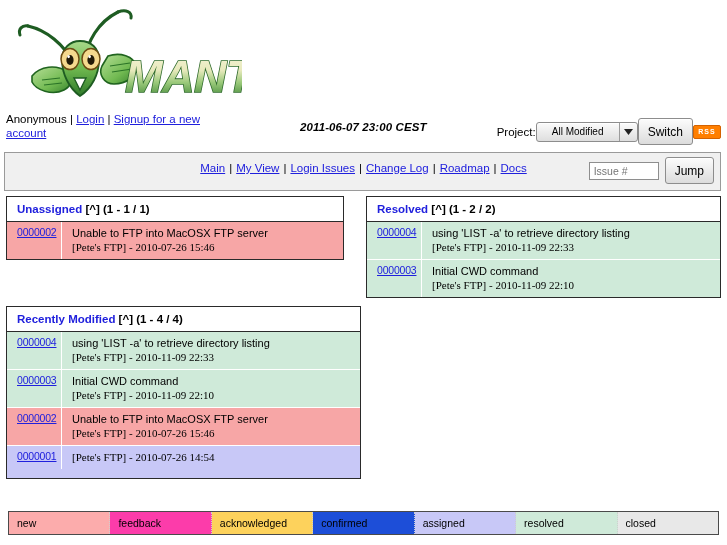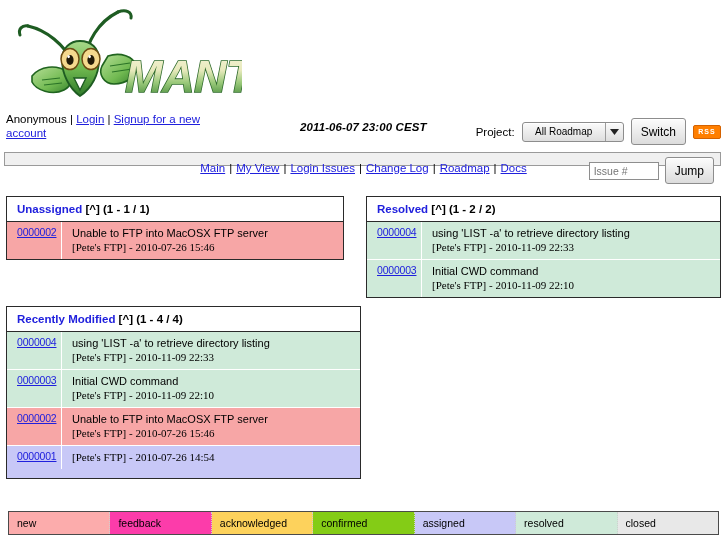--- a/index.html
+++ b/index.html
@@ -59,21 +59,20 @@
     color: #000;
     letter-spacing: 0.1px;
   }
 
   #project-block {
     position: absolute;
     right: 6px;
     top: 8px;
     display: flex;
     align-items: center;
-    gap: 7px;
   }
   #project-label {
     font-size: 11.5px;
     color: #000;
   }
   .select-box {
     display: inline-flex;
     align-items: stretch;
     height: 18px;
     border: 1px solid #8d8d8d;
@@ -130,21 +129,21 @@
     letter-spacing: 1px;
     font-family: "Liberation Sans", sans-serif;
   }
 
   
   #nav-bar {
     position: absolute;
     left: 4px;
     top: 152px;
     width: 717px;
-    height: 14px;
+    height: 39px;
     border: 1px solid #9a9a9a;
     background: #f0f0f0;
     box-sizing: border-box;
   }
   #nav-links {
     position: absolute;
     left: 0;
     top: 0;
     width: 717px;
     height: 30px;
@@ -326,21 +325,21 @@
     <span class="sep">|</span>
     <a href="#">Signup for a new account</a>
   </div>
 
   <div id="timestamp">2011-06-07 23:00 CEST</div>
 
   <div id="project-block">
     <span id="project-label">Project:</span>
 
     <span class="select-box">
-      <span class="sel-text">All Roadmap</span>
+      <span class="sel-text">All Modified</span>
       <span class="sel-arrow">
         <svg width="9" height="6" viewBox="0 0 9 6">
             <polygon points="0,0 9,0 4.5,6" fill="#222"></polygon>
           </svg>
       </span>
     </span>
 
     <span class="btn">Switch</span>
 
     <span id="rss-badge">RSS</span>
@@ -457,21 +456,21 @@
 <div id="legend">
   <div class="legend-cell" style="background:#fcacac">
     <span>new</span>
   </div>
   <div class="legend-cell" style="background:#fc3caa">
     <span>feedback</span>
   </div>
   <div class="legend-cell" style="background:#fdd25c">
     <span>acknowledged</span>
   </div>
-  <div class="legend-cell" style="background:#84cc16">
+  <div class="legend-cell" style="background:#1d4ed8">
     <span>confirmed</span>
   </div>
   <div class="legend-cell" style="background:#c8c8f7">
     <span>assigned</span>
   </div>
   <div class="legend-cell" style="background:#cfead9">
     <span>resolved</span>
   </div>
   <div class="legend-cell" style="background:#e8e8e8">
     <span>closed</span>

